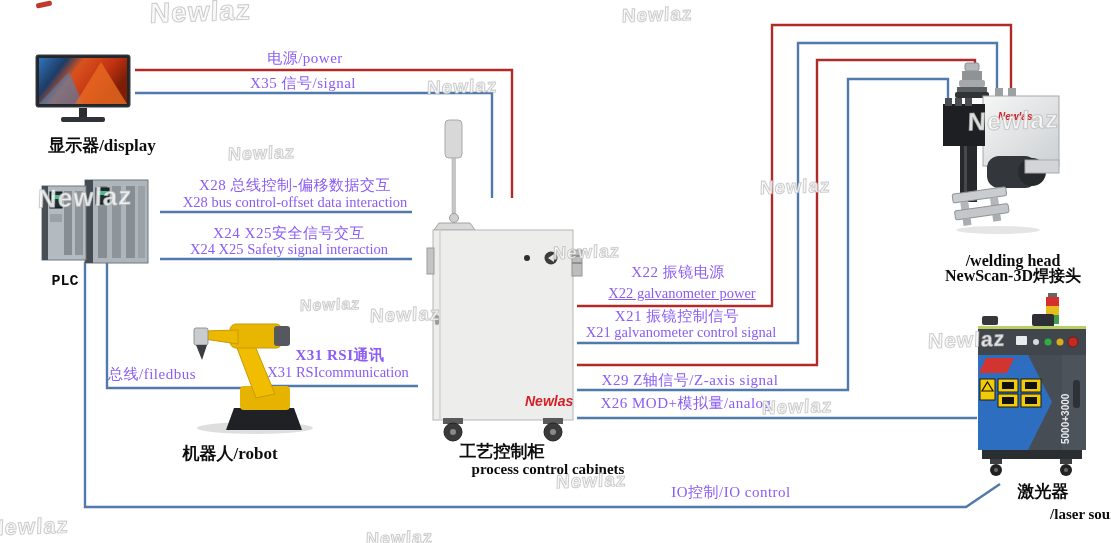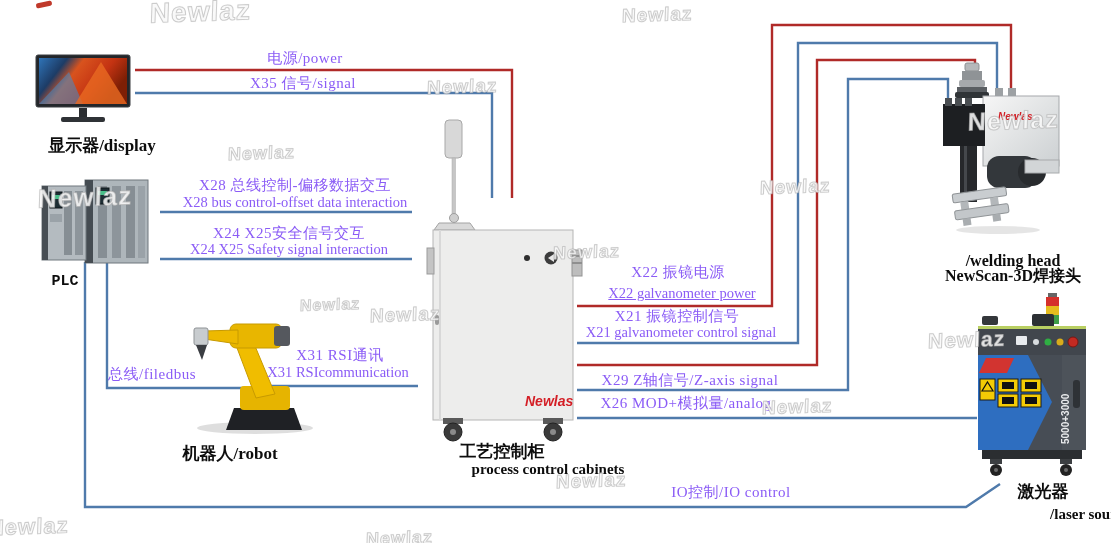--- a/index.html
+++ b/index.html
@@ -190,21 +190,21 @@
     <circle cx="94" cy="178" r="2" fill="#6a6a6a"></circle>
   </svg>
 
   <div class="lbl cn" style="left:305px;top:50px;">电源/power</div>
   <div class="lbl cn" style="left:303px;top:75px;">X35 信号/signal</div>
   <div class="lbl cn" style="left:295px;top:177px;">X28 总线控制-偏移数据交互</div>
   <div class="lbl" style="left:295px;top:194px;">X28 bus control-offset data interaction</div>
   <div class="lbl cn" style="left:289px;top:225px;">X24 X25安全信号交互</div>
   <div class="lbl" style="left:289px;top:241px;">X24 X25 Safety signal interaction</div>
   <div class="lbl cn" style="left:152px;top:366px;">总线/filedbus</div>
-  <div class="lbl cn" style="left:340px;top:347px;">X31 RSI通讯</div>
+  <div class="lbl cn" style="left:340px;top:347px;font-weight:bold;">X31 RSI通讯</div>
   <div class="lbl" style="left:338px;top:364px;">X31 RSIcommunication</div>
   <div class="lbl cn" style="left:678px;top:264px;">X22 振镜电源</div>
   <div class="lbl" style="left:682px;top:285px;text-decoration:underline;">X22 galvanometer power</div>
   <div class="lbl cn" style="left:677px;top:308px;">X21 振镜控制信号</div>
   <div class="lbl" style="left:681px;top:324px;">X21 galvanometer control signal</div>
   <div class="lbl cn" style="left:690px;top:372px;">X29 Z轴信号/Z-axis signal</div>
   <div class="lbl cn" style="left:686px;top:395px;">X26 MOD+模拟量/analog</div>
   <div class="lbl cn" style="left:731px;top:484px;">IO控制/IO control</div>
 
   <div class="comp" style="left:102px;top:134px;">显示器/display</div>

